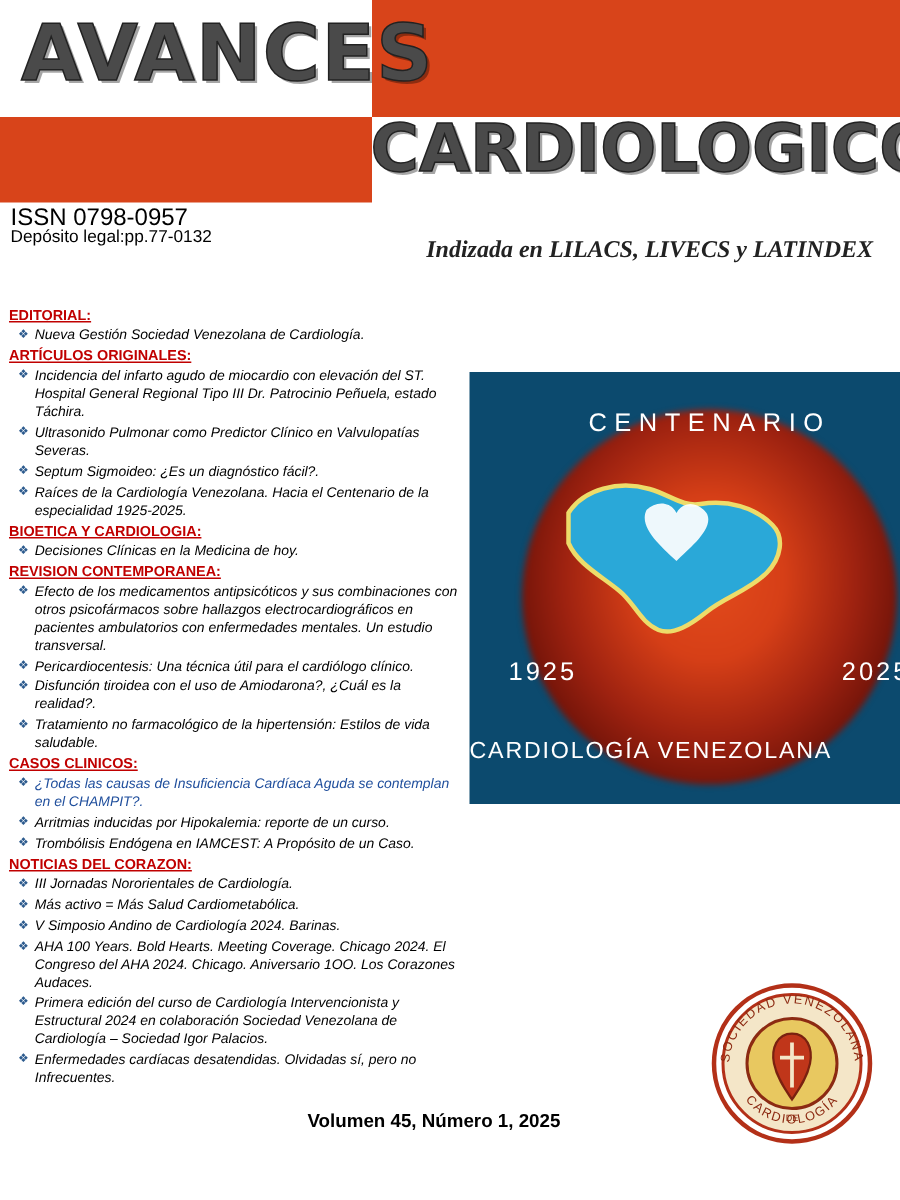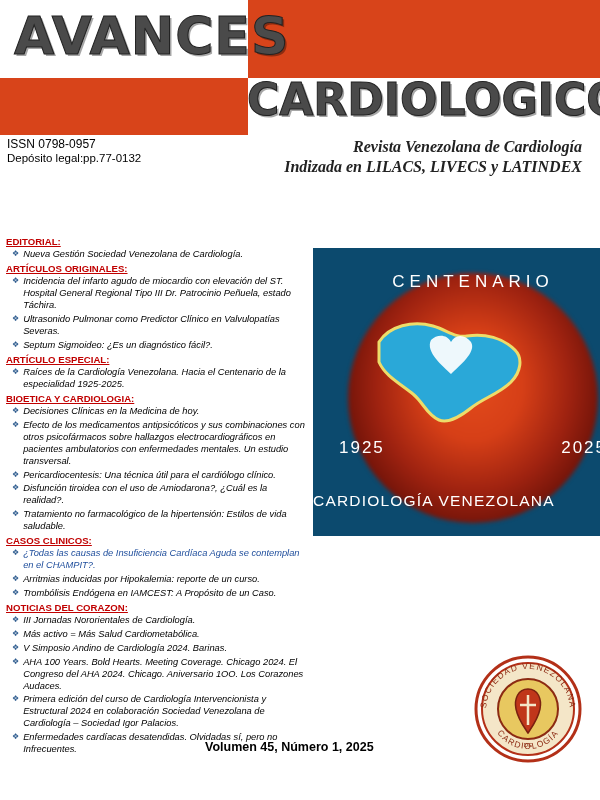--- a/index.html
+++ b/index.html
@@ -60,21 +60,21 @@
     letter-spacing: 0px;
     color: #4a4a4a;
     -webkit-text-stroke: 1px #222;
     text-shadow: 2px 2px 0 rgba(0,0,0,0.35);
     line-height: 1;
   }
   .issn-line {
     position: absolute;
     left: 7px;
     top: 137px;
-    font-size: 12px;
+    font-size: 16px;
     color: #000;
   }
   .deposito-line {
     position: absolute;
     left: 7px;
     top: 152px;
     font-size: 11.5px;
     color: #000;
   }
   .subtitle1 {
@@ -102,21 +102,20 @@
 
   
   .toc {
     position: absolute;
     left: 6px;
     top: 203px;
     width: 300px;
     font-size: 9.3px;
     line-height: 1.28;
     color: #000;
-    margin-top: 31px;
   }
   .section-head {
     color: #c00000;
     font-weight: bold;
     text-decoration: underline;
     margin-top: 2px;
     margin-bottom: 1px;
     font-size: 9.6px;
   }
   .entry {
@@ -234,21 +233,20 @@
 </head>
 <body>
 
 <div class="masthead">
   <div class="orange-block-top"></div>
   <div class="orange-block-left"></div>
   <div class="title-avances">AVANCES</div>
   <div class="title-cardiologicos">CARDIOLOGICOS</div>
   <div class="issn-line">ISSN 0798-0957</div>
   <div class="deposito-line">Depósito legal:pp.77-0132</div>
-  <div class="subtitle1">Revista Venezolana de Cardiología</div>
   <div class="subtitle2">Indizada en LILACS, LIVECS y LATINDEX</div>
 </div>
 
 <div class="toc">
 
   <div class="section-head">EDITORIAL:</div>
   <div class="entry">
     <span class="bullet">❖</span>
     <span class="entry-text">Nueva Gestión Sociedad Venezolana de Cardiología.</span>
   </div>
@@ -260,32 +258,32 @@
   </div>
   <div class="entry">
     <span class="bullet">❖</span>
     <span class="entry-text">Ultrasonido Pulmonar como Predictor Clínico en Valvulopatías Severas.</span>
   </div>
   <div class="entry">
     <span class="bullet">❖</span>
     <span class="entry-text">Septum Sigmoideo: ¿Es un diagnóstico fácil?.</span>
   </div>
 
-  <div class="section-head">ARTÍCULO ESPECIAL:</div>
   <div class="entry">
     <span class="bullet">❖</span>
     <span class="entry-text">Raíces de la Cardiología Venezolana.  Hacia el Centenario de la especialidad 1925-2025.</span>
   </div>
 
   <div class="section-head">BIOETICA Y CARDIOLOGIA:</div>
   <div class="entry">
     <span class="bullet">❖</span>
     <span class="entry-text">Decisiones Clínicas en la Medicina de hoy.</span>
   </div>
 
+  <div class="section-head">REVISION CONTEMPORANEA:</div>
   <div class="entry">
     <span class="bullet">❖</span>
     <span class="entry-text">Efecto de los medicamentos antipsicóticos y sus combinaciones con otros psicofármacos sobre hallazgos electrocardiográficos en pacientes ambulatorios con enfermedades mentales. Un estudio transversal.</span>
   </div>
   <div class="entry">
     <span class="bullet">❖</span>
     <span class="entry-text">Pericardiocentesis: Una técnica útil para el cardiólogo clínico.</span>
   </div>
   <div class="entry">
     <span class="bullet">❖</span>

